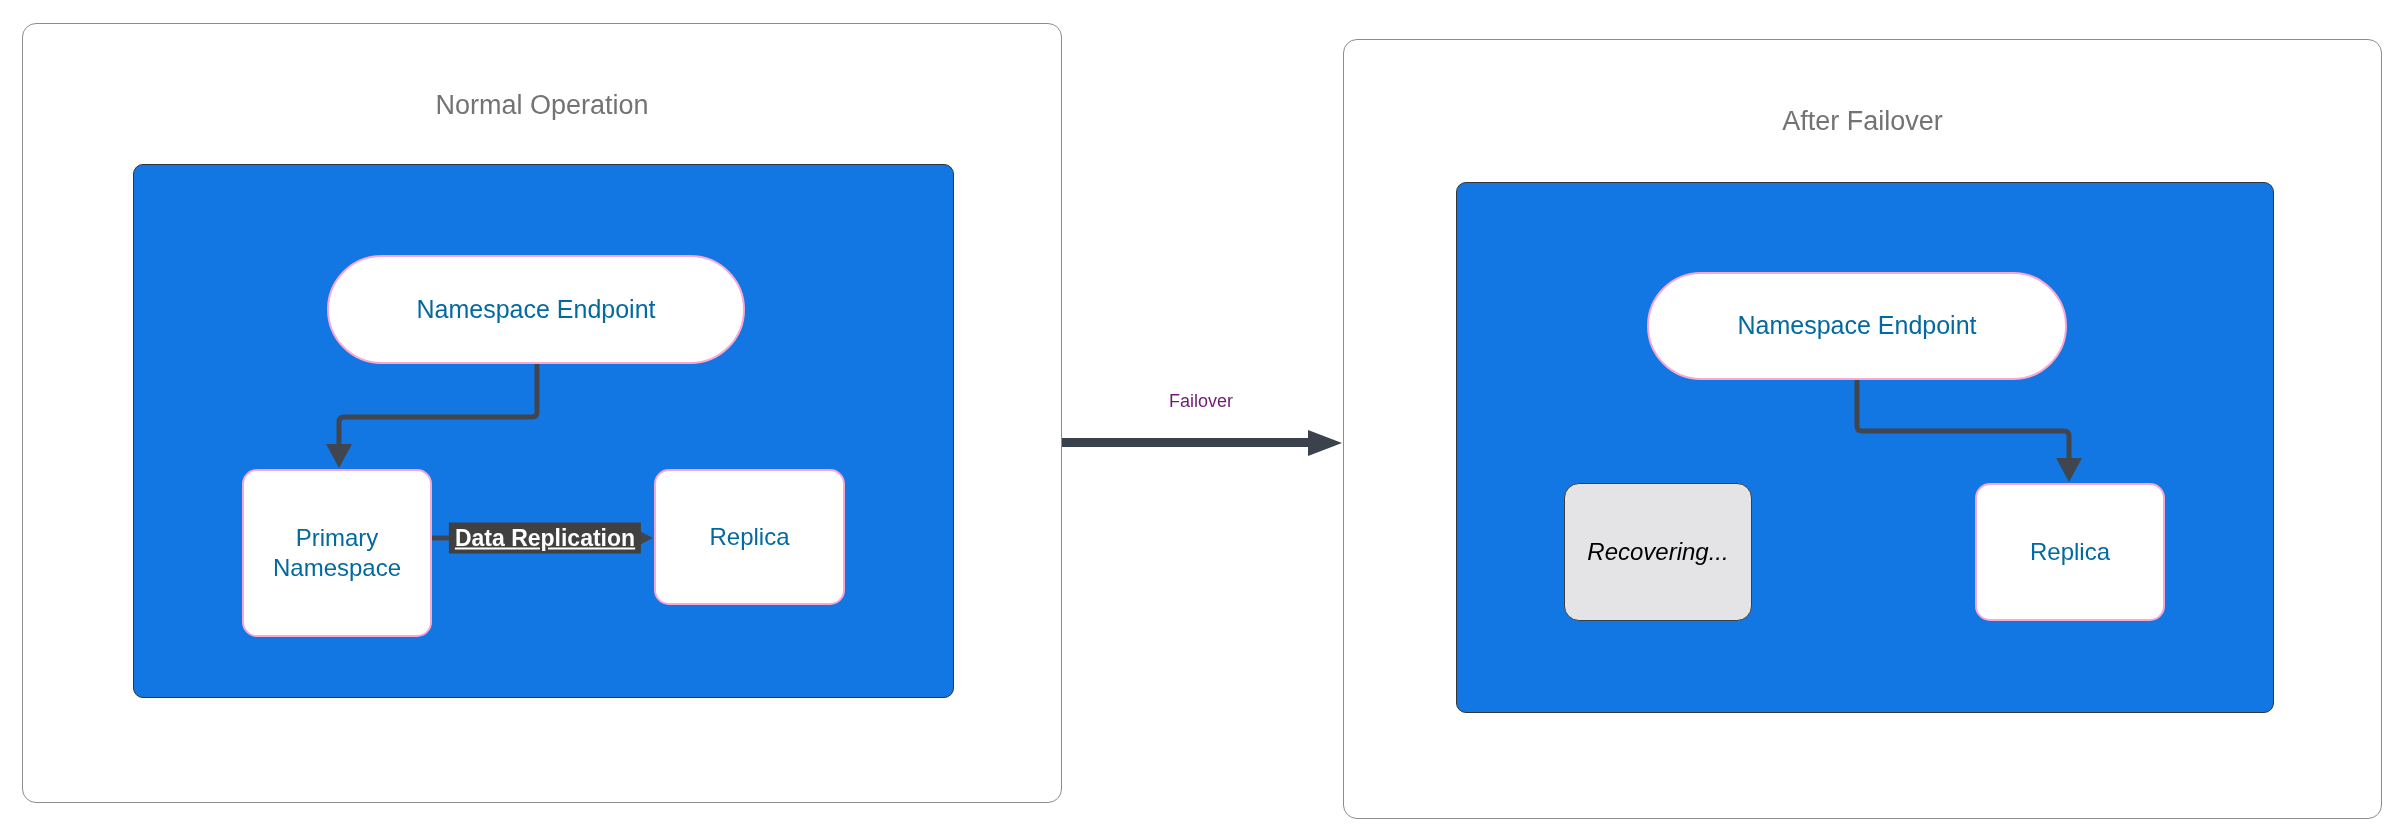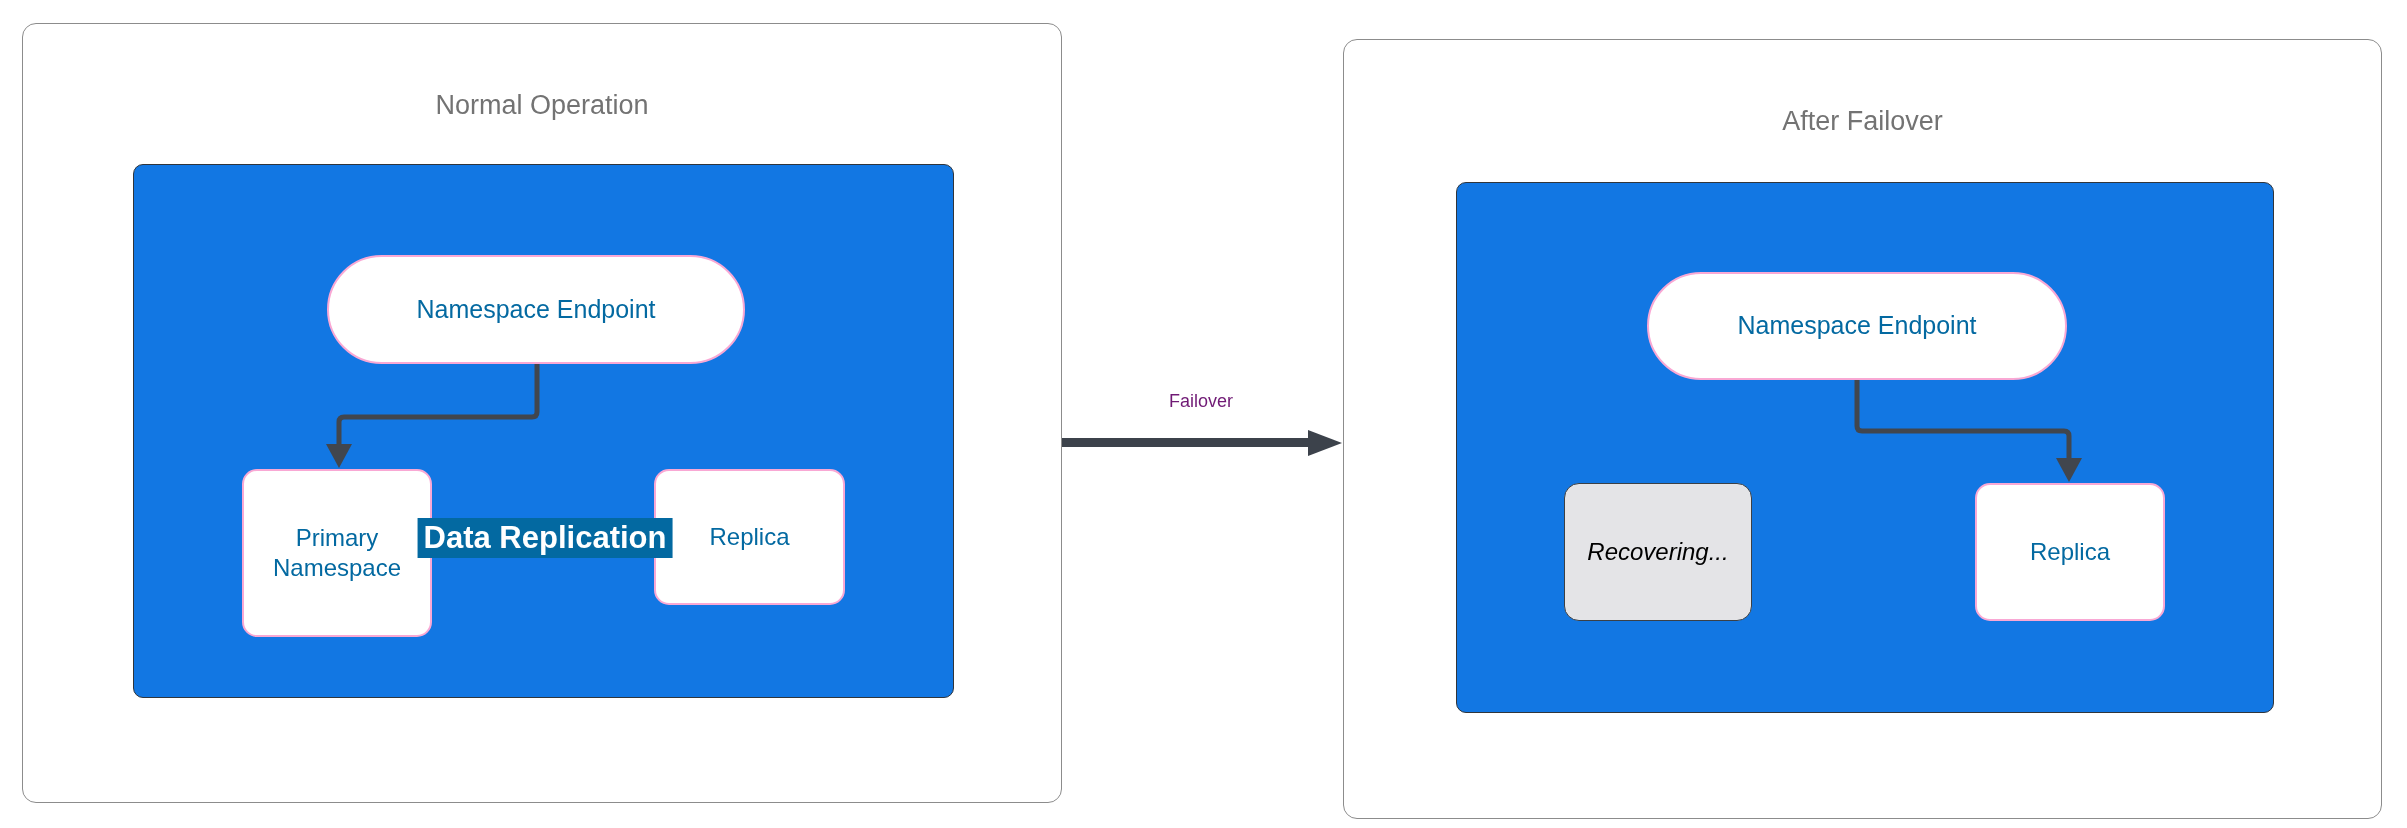--- a/index.html
+++ b/index.html
@@ -50,23 +50,24 @@
   #node-recovering     {
     left: 107px; top: 300px; width: 188px; height: 138px;
     background: #e4e4e7; color: #000000; font-style: italic;
     border: 1.5px solid #3b4046;
   }
   #node-replica-right  { left: 518px; top: 300px; width: 190px; height: 138px; }
 
   .edge-label {
     position: absolute; left: 411px; top: 373px;
     transform: translate(-50%, -50%);
-    background: #0369a1; color: #ffffff;
-    font-weight: bold; font-size: 31px; padding: 2px 6px;
+    background: #404040; color: #ffffff;
+    font-weight: bold; font-size: 23px; padding: 2px 6px;
     white-space: nowrap;
+    text-decoration: underline;
   }
 
   
   .failover-label {
     position: absolute; left: 1201px; top: 391px;
     transform: translateX(-50%);
     font-size: 18px; color: #701a75; white-space: nowrap;
   }
   .failover-line {
     position: absolute; left: 1062px; top: 438px;

